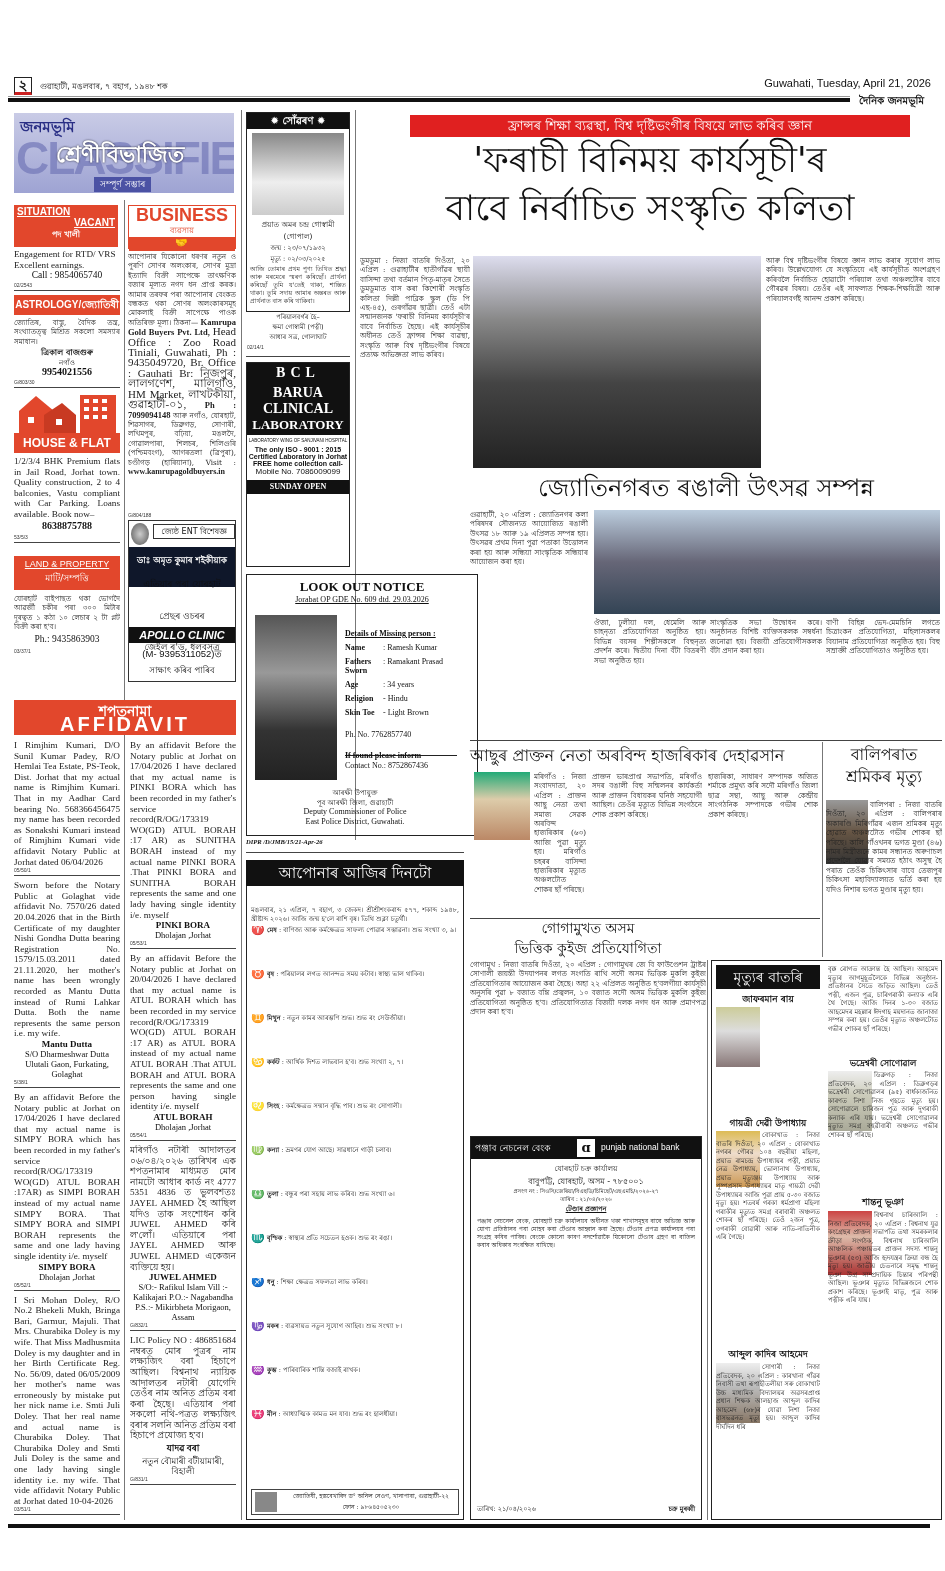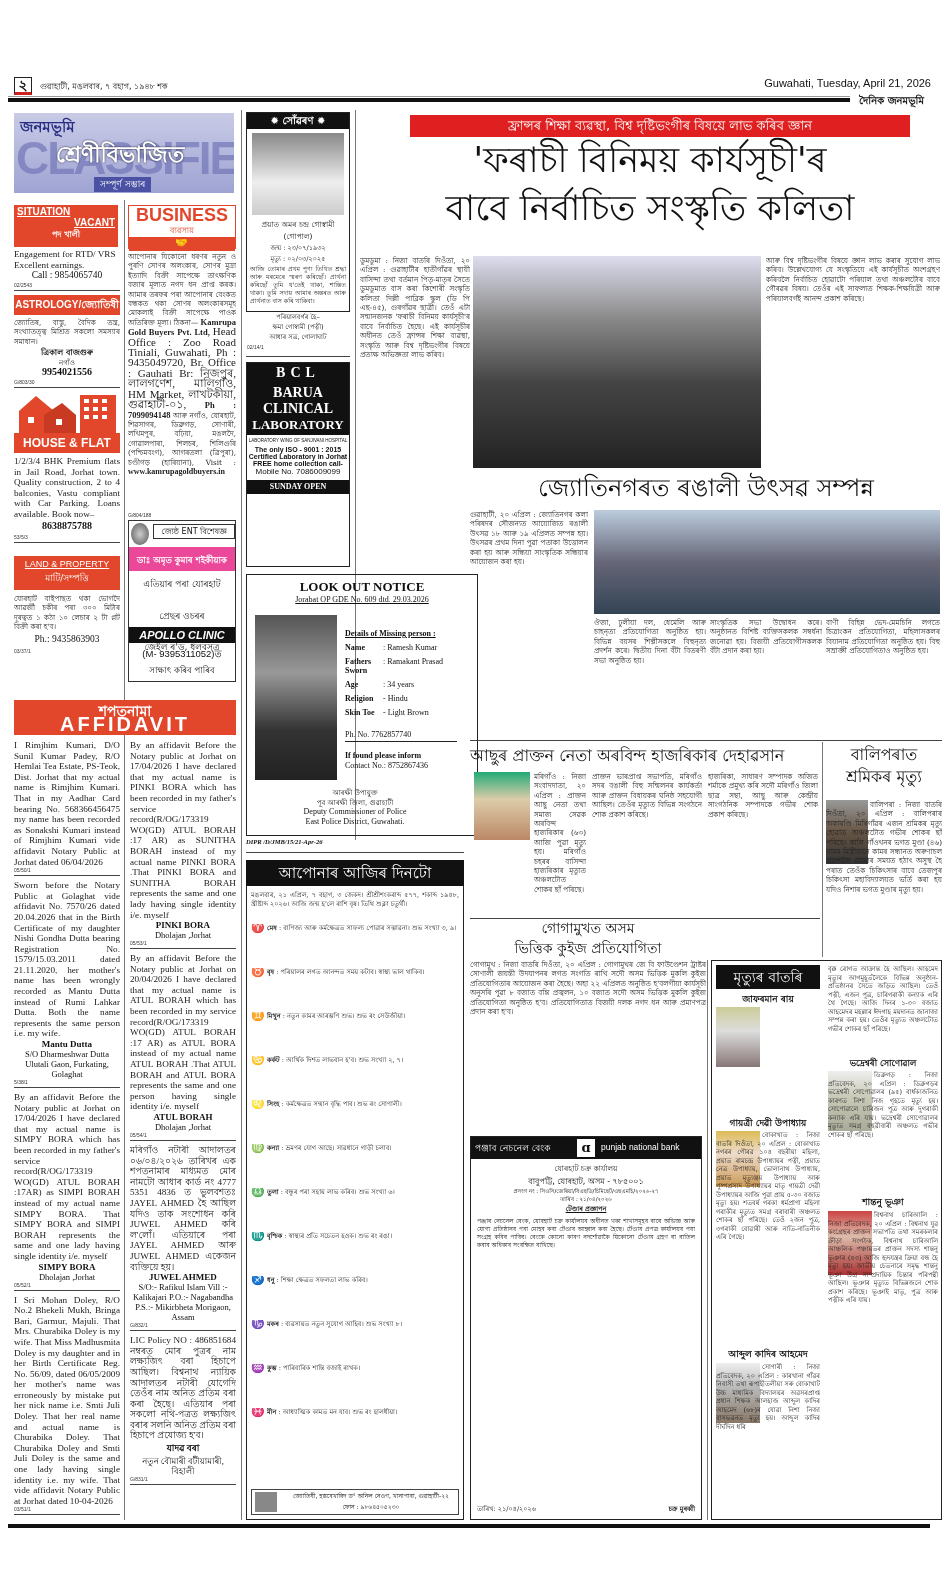--- a/index.html
+++ b/index.html
@@ -105,21 +105,21 @@
   <span class="serif" style="font-size:11px;">Head Office : Zoo Road Tiniali, Guwahati, Ph : 9435049720, Br. Office : Gauhati Br: নিজপুৰ, লালগণেশ, মালিগাঁও, HM Market, লাখটকীয়া, গুৱাহাটী-০১,</span>
   <b class="serif" style="font-size:8.5px;">Ph : 7099094148</b>
   <span>আৰু নগাঁও, যোৰহাট, শিৱসাগৰ, ডিব্ৰুগড়, সোণাৰী, লখিমপুৰ, বঢ়িয়া, মঙলদৈ, গোৱালপাৰা, শিলচৰ, শিলিগুৰি (পশ্চিমবংগ), আগৰতলা (ত্ৰিপুৰা), চণ্ডীগড় (হাৰিয়ানা), Visit :</span>
   <b class="serif" style="font-size:8px;">www.kamrupagoldbuyers.in</b>
 </div>
 <div class="abs code" style="left:128px;top:512px;">G/804/188</div>
 
 <div class="abs" style="left:128px;top:520px;width:108px;height:162px;border:1px solid #333;">
   <div class="abs" style="left:2px;top:2px;width:18px;height:22px;background:radial-gradient(#ccc,#555);border-radius:50%;"></div>
   <div class="abs dv center" style="left:24px;top:3px;width:82px;font-size:8px;border:1px solid #333;">জ্যেষ্ঠ ENT বিশেষজ্ঞ</div>
-  <div class="abs dv center bold" style="left:0;top:26px;width:106px;height:24px;background:#ec4899;color:#fff;font-size:8.5px;line-height:26px;">ডাঃ অমৃত কুমাৰ শইকীয়াক</div>
+  <div class="abs dv center bold" style="left:0;top:26px;width:106px;height:40px;background:#0f172a;color:#fff;font-size:8.5px;line-height:26px;">ডাঃ অমৃত কুমাৰ শইকীয়াক</div>
   <div class="abs dv center" style="left:0;top:56px;width:106px;font-size:9px;">এতিয়াৰ পৰা যোৰহাট</div>
   <div class="abs dv center" style="left:0;top:72px;width:106px;font-size:9px;margin-top:47px;">জেইল ৰ'ড, ধলবসত্ৰ</div>
   <div class="abs dv center" style="left:0;top:88px;width:106px;font-size:9px;">প্ৰেছৰ ওচৰৰ</div>
   <div class="abs sans center bold" style="left:0;top:106px;width:106px;height:16px;background:#111;color:#fff;font-size:11px;font-style:italic;line-height:16px;">APOLLO CLINIC</div>
   <div class="abs sans center" style="left:0;top:126px;width:106px;font-size:9.5px;">(M- 9395311052)ত</div>
   <div class="abs dv center" style="left:0;top:143px;width:106px;font-size:8.5px;">সাক্ষাৎ কৰিব পাৰিব</div>
 </div>
 
 <div class="abs" style="left:14px;top:700px;width:222px;height:35px;background:#e2472c;color:#fff;overflow:hidden;">
   <div class="abs dv center bold" style="left:0;top:0;width:222px;font-size:14px;">শপতনামা</div>
@@ -225,34 +225,34 @@
       </div>
       <div class="serif" style="font-size: 8px; display: flex; margin-bottom: 5px;">
         <b style="width: 38px;">Religion</b>
         <span>- Hindu</span>
       </div>
       <div class="serif" style="font-size: 8px; display: flex; margin-bottom: 5px;">
         <b style="width: 38px;">Skin Toe</b>
         <span>- Light Brown</span>
       </div>
     </div>
-  <div class="abs serif" style="left:98px;top:155px;font-size:8px;border-bottom:1px solid #222;width:112px;padding-bottom:2px;">Ph. No. 7762857740</div>
+  <div class="abs serif" style="left:98px;top:155px;font-size:8px;border-bottom:1px solid #222;width:112px;padding-bottom:16px;">Ph. No. 7762857740</div>
   <div class="abs serif bold" style="left:98px;top:176px;font-size:8px;">If found please inform</div>
   <div class="abs serif" style="left:98px;top:186px;font-size:8px;">Contact No.: 8752867436</div>
   <div class="abs dv center" style="left:0;top:212px;width:216px;font-size:7px;">আৰক্ষী উপায়ুক্ত</div>
   <div class="abs dv center" style="left:0;top:222px;width:216px;font-size:7px;">পূব আৰক্ষী জিলা, গুৱাহাটী</div>
   <div class="abs serif center" style="left:0;top:232px;width:216px;font-size:8px;">Deputy Commissioner of Police</div>
   <div class="abs serif center" style="left:0;top:242px;width:216px;font-size:8px;">East Police District, Guwahati.</div>
 </div>
 <div class="abs serif bold" style="left:246px;top:838px;font-size:6.5px;font-style:italic;">DIPR /D/JMB/15/21-Apr-26</div>
 <div class="hr" style="left:246px;top:852px;width:218px;"></div>
 
 <div class="abs dv center" style="left:246px;top:860px;width:218px;height:26px;background:#111;color:#fff;font-size:15px;line-height:26px;">আপোনাৰ আজিৰ দিনটো</div>
 <div class="abs" style="left:246px;top:886px;width:218px;height:634px;border:1px solid #222;border-top:none;">
-  <div class="txt" style="padding:5px 4px;height:38px;font-size:6.5px;line-height:8.5px;">মঙলবাৰ, ২১ এপ্ৰিল, ৭ বহাগ, ৩ জেকদ। শ্ৰীশ্ৰীশংকৰাব্দ ৫৭৭, শকাব্দ ১৯৪৮, খ্ৰীষ্টাব্দ ২০২৬। আজি জন্ম হ'লে ৰাশি বৃষ। তিথি শুক্লা চতুৰ্থী।</div>
+  <div class="txt" style="padding:20px 4px;height:38px;font-size:6.5px;line-height:8.5px;">মঙলবাৰ, ২১ এপ্ৰিল, ৭ বহাগ, ৩ জেকদ। শ্ৰীশ্ৰীশংকৰাব্দ ৫৭৭, শকাব্দ ১৯৪৮, খ্ৰীষ্টাব্দ ২০২৬। আজি জন্ম হ'লে ৰাশি বৃষ। তিথি শুক্লা চতুৰ্থী।</div>
   <div id="signs" style="padding:0 4px;">
       <div class="txt" style="font-size: 6.5px; line-height: 8.5px; height: 44px; padding-left: 16px; position: relative;"><span style="position: absolute; left: 0px; top: 0px; font-size: 11px;">♈</span><b>মেষ</b><span> : </span><span>বাণিজ্য আৰু কৰ্মক্ষেত্ৰত সাফল্য পোৱাৰ সম্ভাৱনা। শুভ সংখ্যা ৩, ৯।</span></div>
       <div class="txt" style="font-size: 6.5px; line-height: 8.5px; height: 44px; padding-left: 16px; position: relative;"><span style="position: absolute; left: 0px; top: 0px; font-size: 11px;">♉</span><b>বৃষ</b><span> : </span><span>পৰিয়ালৰ লগত আনন্দত সময় কটাব। স্বাস্থ্য ভাল থাকিব।</span></div>
       <div class="txt" style="font-size: 6.5px; line-height: 8.5px; height: 44px; padding-left: 16px; position: relative;"><span style="position: absolute; left: 0px; top: 0px; font-size: 11px;">♊</span><b>মিথুন</b><span> : </span><span>নতুন কামৰ আৰম্ভণি শুভ। শুভ ৰং সেউজীয়া।</span></div>
       <div class="txt" style="font-size: 6.5px; line-height: 8.5px; height: 44px; padding-left: 16px; position: relative;"><span style="position: absolute; left: 0px; top: 0px; font-size: 11px;">♋</span><b>কৰ্কট</b><span> : </span><span>আৰ্থিক দিশত লাভবান হ'ব। শুভ সংখ্যা ২, ৭।</span></div>
       <div class="txt" style="font-size: 6.5px; line-height: 8.5px; height: 44px; padding-left: 16px; position: relative;"><span style="position: absolute; left: 0px; top: 0px; font-size: 11px;">♌</span><b>সিংহ</b><span> : </span><span>কৰ্মক্ষেত্ৰত সন্মান বৃদ্ধি পাব। শুভ ৰং সোণালী।</span></div>
       <div class="txt" style="font-size: 6.5px; line-height: 8.5px; height: 44px; padding-left: 16px; position: relative;"><span style="position: absolute; left: 0px; top: 0px; font-size: 11px;">♍</span><b>কন্যা</b><span> : </span><span>ভ্ৰমণৰ যোগ আছে। সাৱধানে গাড়ী চলাব।</span></div>
       <div class="txt" style="font-size: 6.5px; line-height: 8.5px; height: 44px; padding-left: 16px; position: relative;"><span style="position: absolute; left: 0px; top: 0px; font-size: 11px;">♎</span><b>তুলা</b><span> : </span><span>বন্ধুৰ পৰা সহায় লাভ কৰিব। শুভ সংখ্যা ৬।</span></div>
       <div class="txt" style="font-size: 6.5px; line-height: 8.5px; height: 44px; padding-left: 16px; position: relative;"><span style="position: absolute; left: 0px; top: 0px; font-size: 11px;">♏</span><b>বৃশ্চিক</b><span> : </span><span>স্বাস্থ্যৰ প্ৰতি সচেতন হওক। শুভ ৰং ৰঙা।</span></div>
       <div class="txt" style="font-size: 6.5px; line-height: 8.5px; height: 44px; padding-left: 16px; position: relative;"><span style="position: absolute; left: 0px; top: 0px; font-size: 11px;">♐</span><b>ধনু</b><span> : </span><span>শিক্ষা ক্ষেত্ৰত সফলতা লাভ কৰিব।</span></div>

